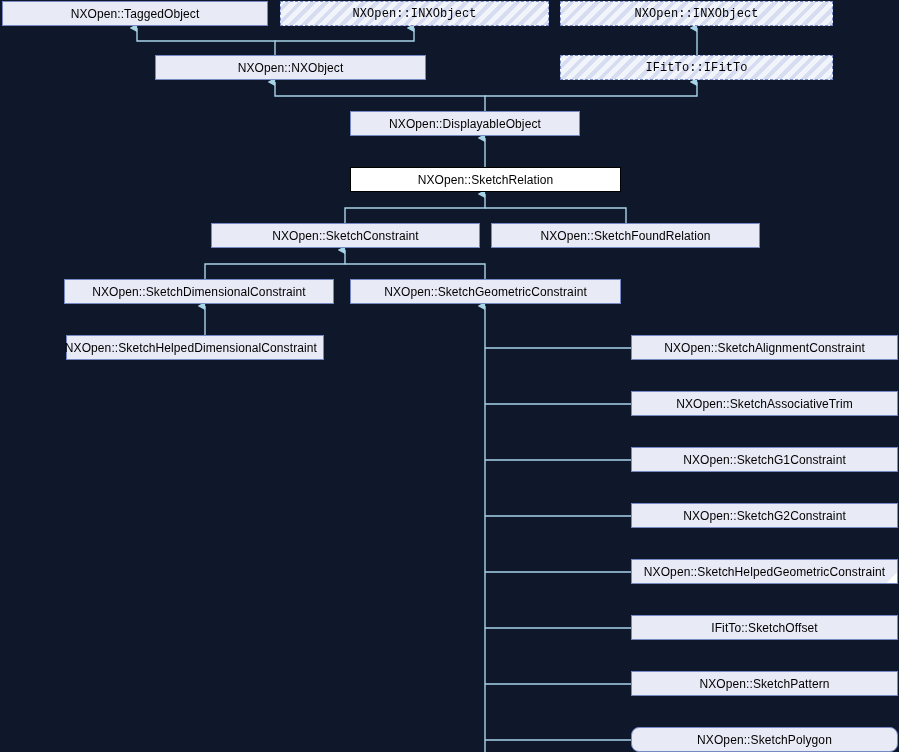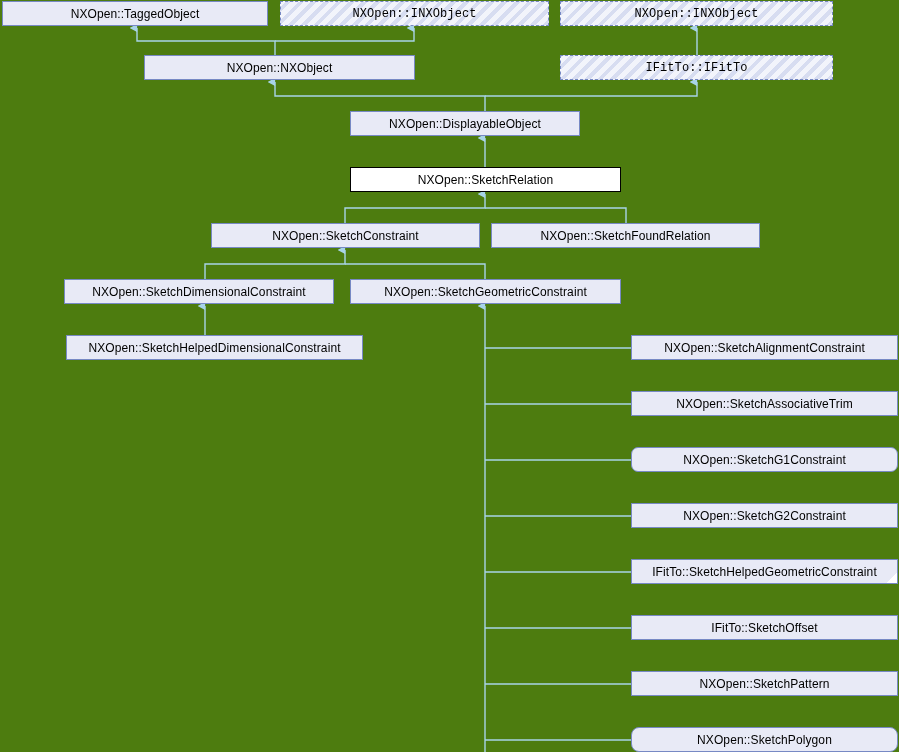--- a/index.html
+++ b/index.html
@@ -8,21 +8,21 @@
     background: #ffffff;
   }
   body {
     font-family: "Liberation Sans", "DejaVu Sans", sans-serif;
   }
   #diagram {
     position: relative;
     width: 899px;
     height: 752px;
     overflow: hidden;
-    background: #4d7c0f;
+    background: #0f172a;
   }
   #edges {
     position: absolute;
     left: 0;
     top: 0;
     width: 899px;
     height: 752px;
   }
   .node {
     position: absolute;
@@ -125,21 +125,21 @@
 
 <div class="node solid" style="left: 2px; top: 1px; width: 266px; height: 25px;">
       <span class="label">NXOpen::TaggedObject</span>
     </div>
     <div class="node abstract" style="left: 280px; top: 1px; width: 269px; height: 25px;">
       <span class="label">NXOpen::INXObject</span>
     </div>
     <div class="node abstract" style="left: 560px; top: 1px; width: 273px; height: 25px;">
       <span class="label">NXOpen::INXObject</span>
     </div>
-    <div class="node solid" style="left: 144px; top: 55px; width: 271px; height: 25px;">
+    <div class="node solid" style="left: 155px; top: 55px; width: 271px; height: 25px;">
       <span class="label">NXOpen::NXObject</span>
     </div>
     <div class="node abstract" style="left: 560px; top: 55px; width: 273px; height: 25px;">
       <span class="label">IFitTo::IFitTo</span>
     </div>
     <div class="node solid" style="left: 350px; top: 111px; width: 230px; height: 25px; justify-content: center;">
       <span class="label">NXOpen::DisplayableObject</span>
     </div>
     <div class="node current" style="left: 350px; top: 167px; width: 271px; height: 25px;">
       <span class="label">NXOpen::SketchRelation</span>
@@ -149,37 +149,37 @@
     </div>
     <div class="node solid" style="left: 211px; top: 223px; width: 269px; height: 25px;">
       <span class="label">NXOpen::SketchConstraint</span>
     </div>
     <div class="node solid" style="left: 64px; top: 279px; width: 270px; height: 25px;">
       <span class="label">NXOpen::SketchDimensionalConstraint</span>
     </div>
     <div class="node solid" style="left: 350px; top: 279px; width: 271px; height: 25px; text-align: right;">
       <span class="label">NXOpen::SketchGeometricConstraint</span>
     </div>
-    <div class="node solid" style="left: 66px; top: 335px; width: 297px; height: 25px;">
+    <div class="node solid" style="left: 66px; top: 335px; width: 258px; height: 25px; justify-content: flex-end;">
       <span class="label">NXOpen::SketchHelpedDimensionalConstraint</span>
     </div>
     <div class="node solid" style="left: 631px; top: 335px; width: 267px; height: 25px;">
       <span class="label">NXOpen::SketchAlignmentConstraint</span>
     </div>
     <div class="node solid" style="left: 631px; top: 391px; width: 267px; height: 25px;">
       <span class="label">NXOpen::SketchAssociativeTrim</span>
     </div>
-    <div class="node solid" style="left: 631px; top: 447px; width: 267px; height: 25px; border-radius: 7px;">
+    <div class="node solid" style="left: 631px; top: 447px; width: 267px; height: 25px;">
       <span class="label">NXOpen::SketchG1Constraint</span>
     </div>
     <div class="node solid" style="left: 631px; top: 503px; width: 267px; height: 25px;">
       <span class="label">NXOpen::SketchG2Constraint</span>
     </div>
     <div class="node solid clipped" style="left: 631px; top: 559px; width: 267px; height: 25px;">
-      <span class="label">IFitTo::SketchHelpedGeometricConstraint</span>
+      <span class="label">NXOpen::SketchHelpedGeometricConstraint</span>
     </div>
     <div class="node solid" style="left: 631px; top: 615px; width: 267px; height: 25px;">
       <span class="label">IFitTo::SketchOffset</span>
     </div>
     <div class="node solid" style="left: 631px; top: 671px; width: 267px; height: 25px;">
       <span class="label">NXOpen::SketchPattern</span>
     </div>
     <div class="node solid" style="left: 631px; top: 727px; width: 267px; height: 25px; border-radius: 8px;">
       <span class="label">NXOpen::SketchPolygon</span>
     </div>

